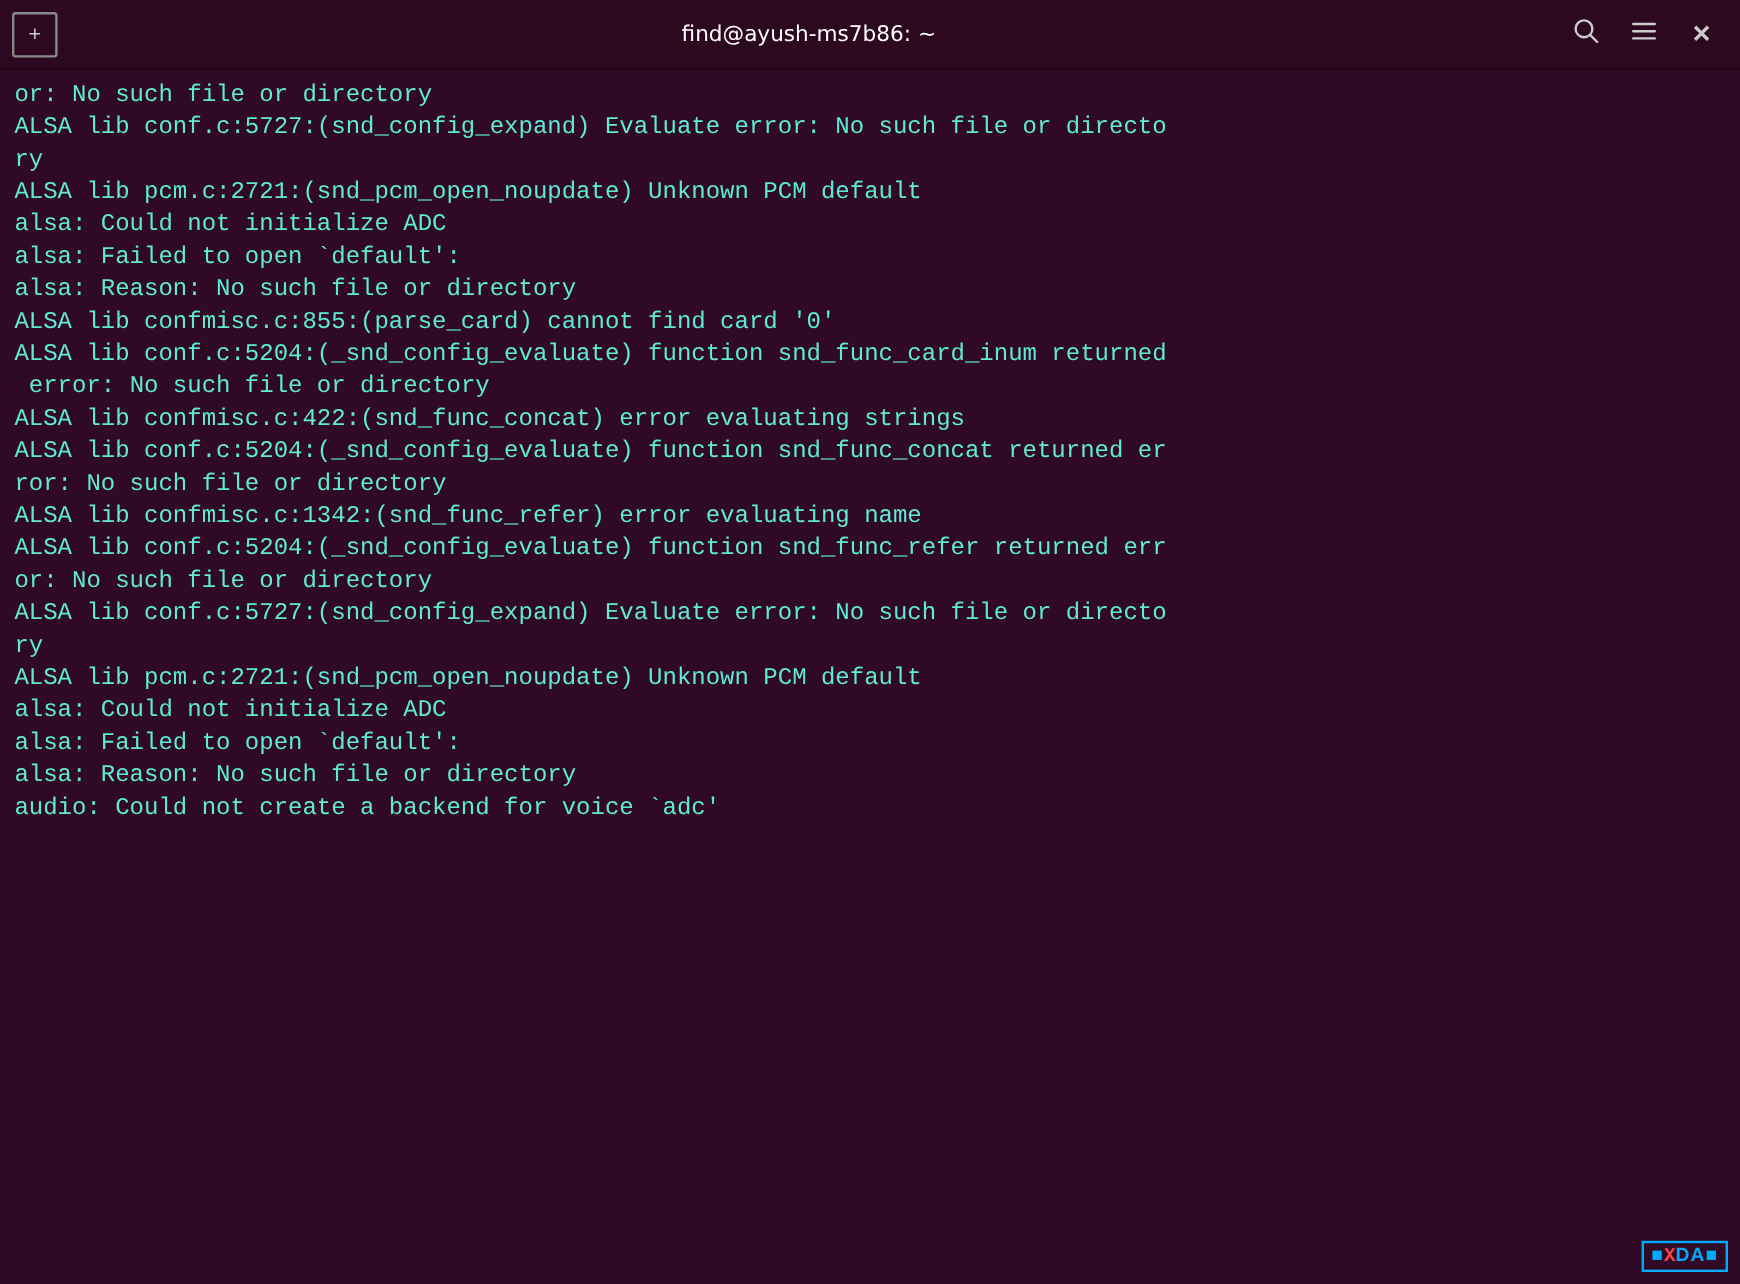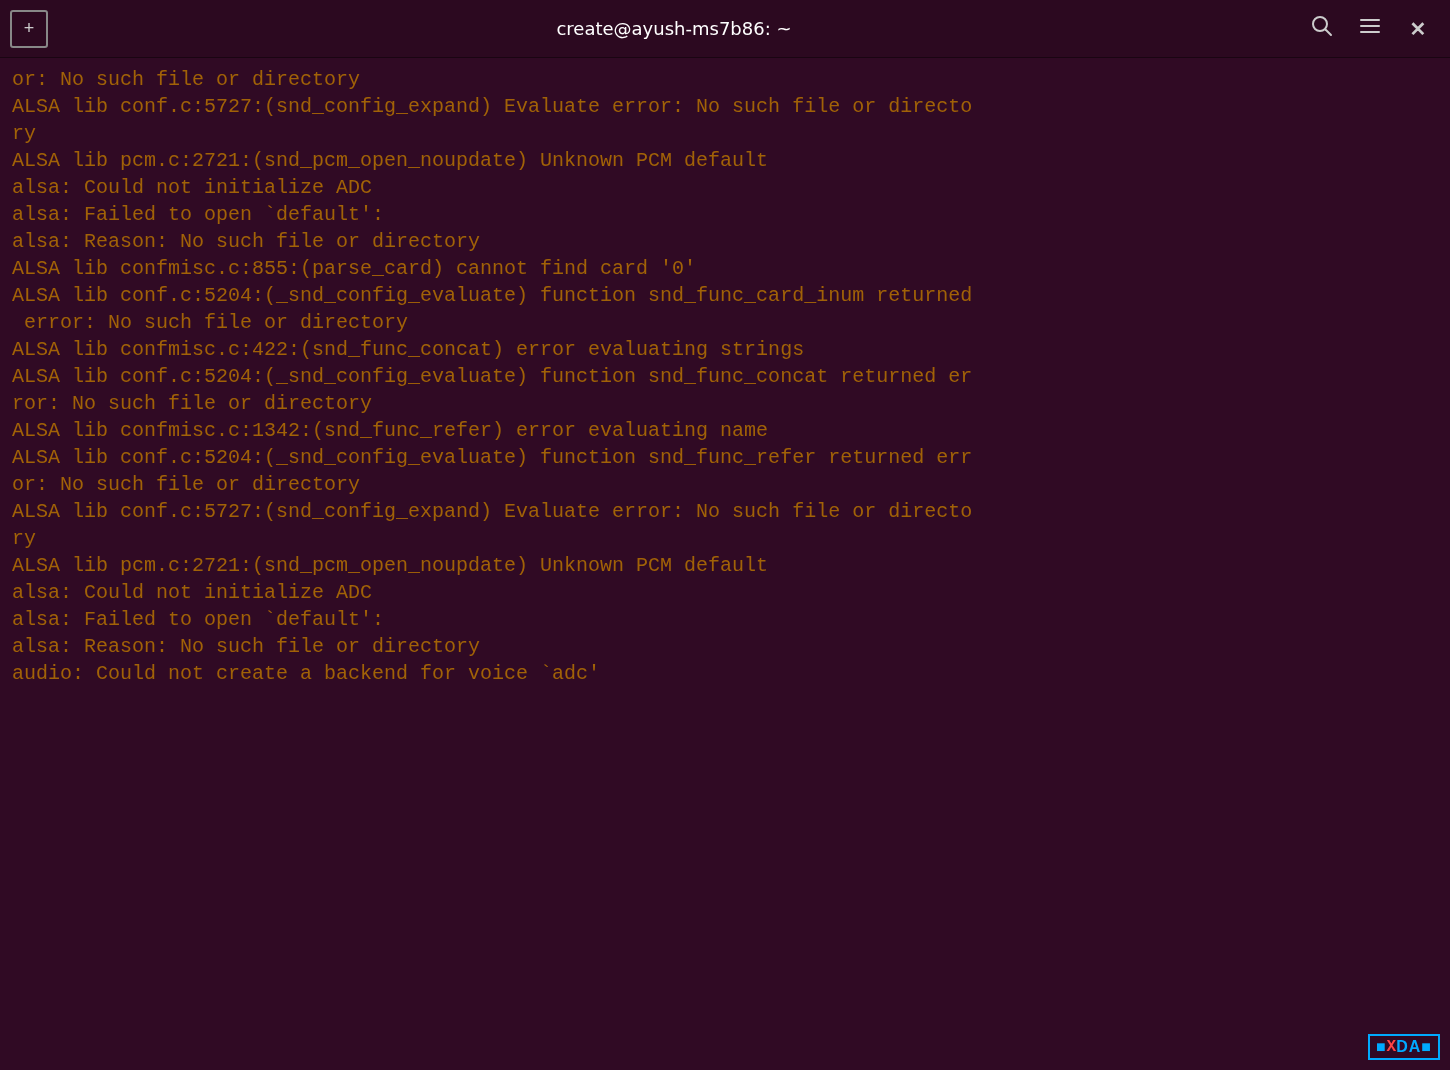--- a/index.html
+++ b/index.html
@@ -84,21 +84,21 @@
 
     .close-btn {
       color: #ccc;
       font-size: 20px;
       font-weight: bold;
     }
 
     .terminal-content {
       flex: 1;
       background: #300a24;
-      color: #a16207;
+      color: #5eead4;
       font-family: 'Courier New', Courier, monospace;
       font-size: 20px;
       line-height: 1.35;
       padding: 8px 12px;
       overflow: hidden;
       white-space: pre-wrap;
       word-break: break-all;
     }
 
     .watermark {
@@ -133,21 +133,21 @@
 </head>
 <body>
 
 <div class="window">
   <div class="titlebar">
     <div class="titlebar-left">
       <button class="new-tab-btn">
         <span>+</span>
       </button>
     </div>
-    <div class="titlebar-center">create@ayush-ms7b86: ~</div>
+    <div class="titlebar-center">find@ayush-ms7b86: ~</div>
     <div class="titlebar-right">
       <button class="titlebar-btn">
         <span>
           <svg width="22" height="22" viewBox="0 0 22 22" fill="none" xmlns="http://www.w3.org/2000/svg">
             <circle cx="9" cy="9" r="7" stroke="#ccc" stroke-width="2"></circle>
             <line x1="14.5" y1="14.5" x2="20" y2="20" stroke="#ccc" stroke-width="2" stroke-linecap="round"></line>
           </svg>
         </span>
       </button>
       <button class="titlebar-btn">

